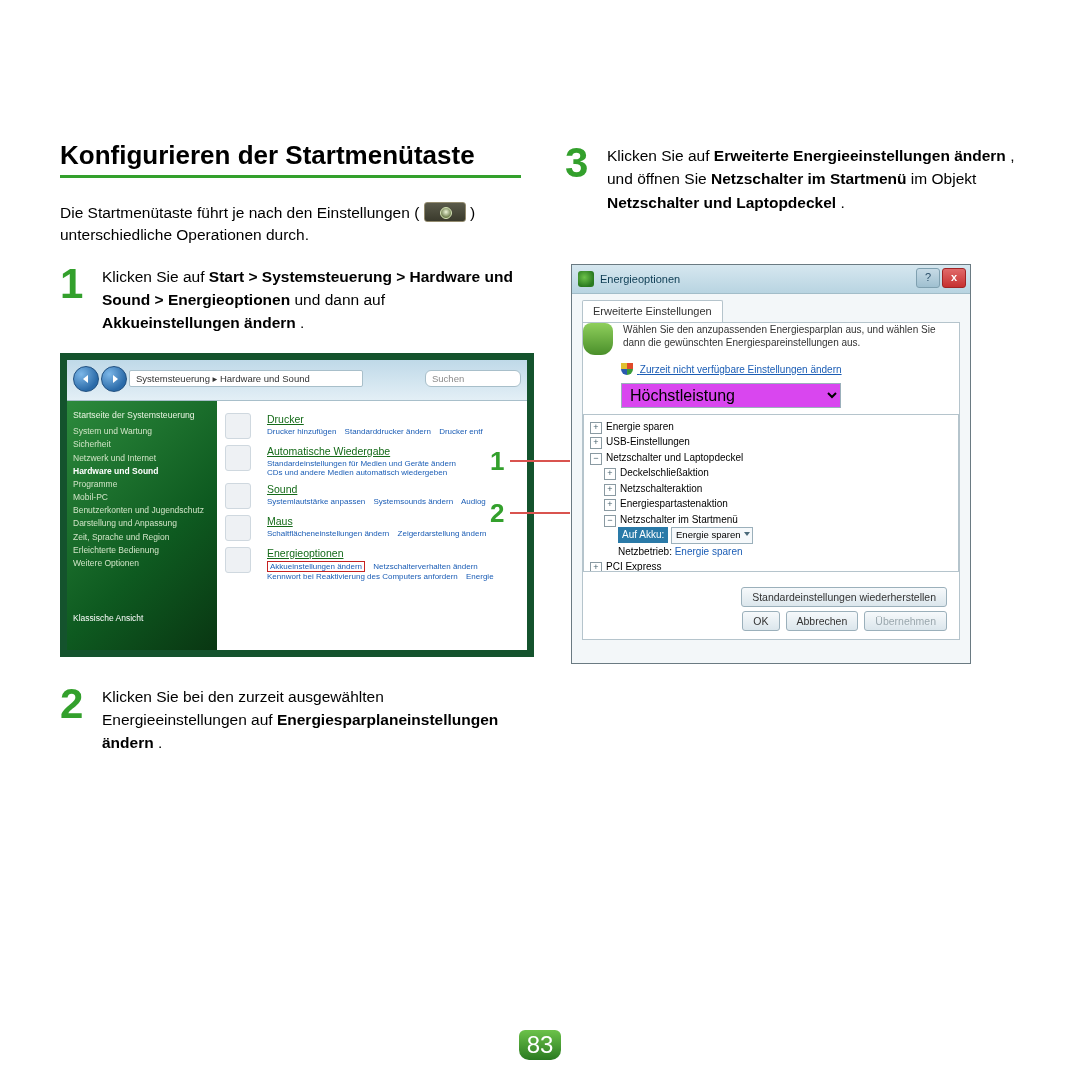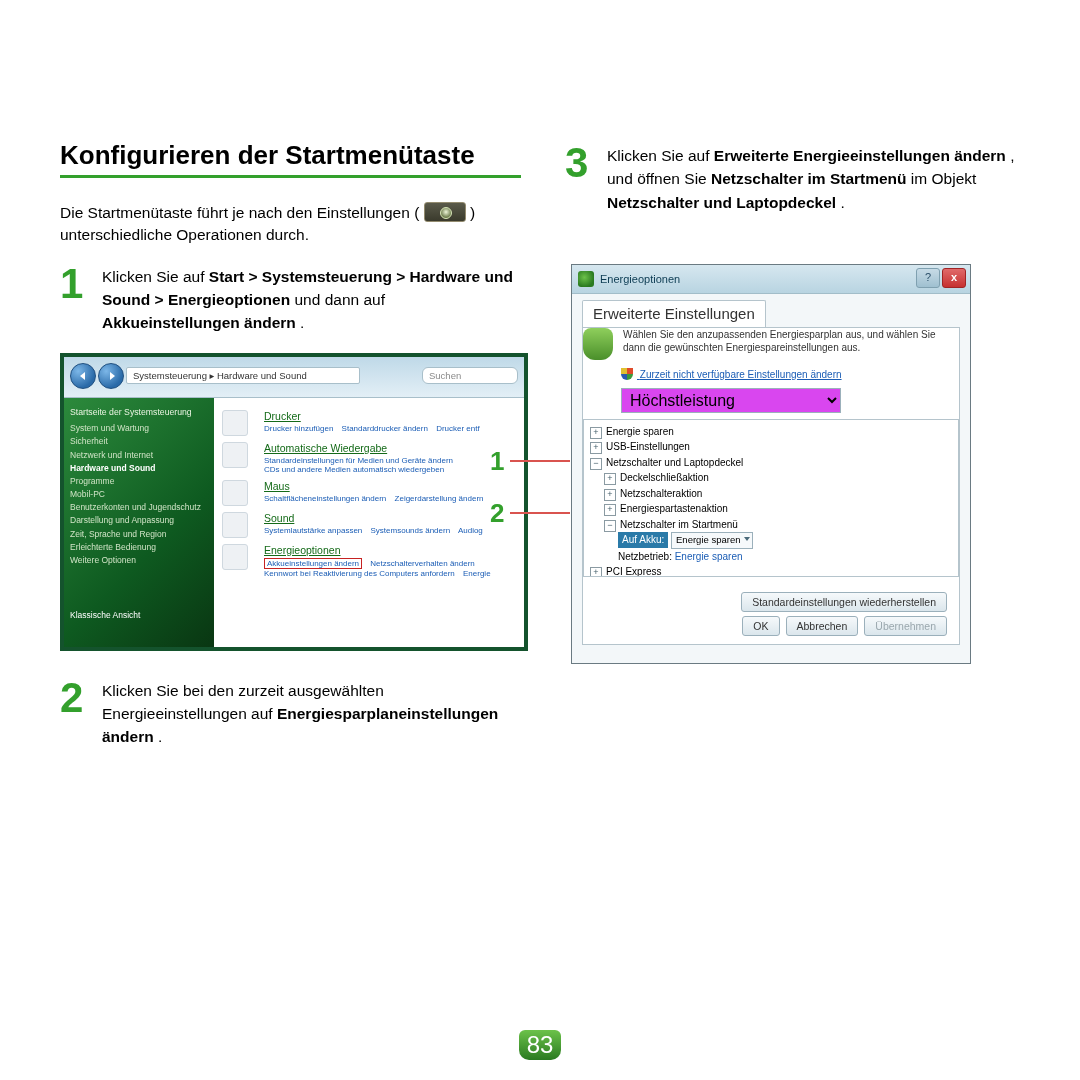--- a/index.html
+++ b/index.html
@@ -71,21 +71,21 @@
     min-width: 30px;
   }
   .step-text {
     font-size: 15.5px;
     line-height: 1.5;
   }
   .step-text b, .step-text strong { font-weight: bold; }
 
   
   .shot1 {
-    border: 4px solid #14532d;
+    border: 7px solid #14532d;
     width: 460px;
     height: 290px;
     background: #fff;
     position: relative;
     overflow: hidden;
     margin-top: 8px;
   }
   .shot1-top {
     height: 40px;
     background: linear-gradient(#bfd9e8,#e3eff6);
@@ -261,21 +261,21 @@
   .dlg-tabbar {
     padding: 6px 0 0 10px;
     background: #f3f7f9;
   }
   .dlg-tab {
     display: inline-block;
     background: #fff;
     border: 1px solid #b5c4cc;
     border-bottom: none;
     padding: 4px 10px 5px;
-    font-size: 15px;
+    font-size: 11px;
     color: #333;
     border-radius: 2px 2px 0 0;
   }
   .dlg-body {
     background: #fff;
     margin: 0 10px 10px 10px;
     border: 1px solid #b5c4cc;
     height: 318px;
     box-sizing: border-box;
     position: relative;
@@ -464,35 +464,35 @@
               <div class="title">Automatische Wiedergabe</div>
               <div class="subs">
                 <span>Standardeinstellungen für Medien und Geräte ändern</span><br>
                 <span>CDs und andere Medien automatisch wiedergeben</span>
               </div>
             </div>
           </div>
           <div class="cp-item">
             <div class="cp-ic"></div>
             <div class="cp-txt">
-              <div class="title">Maus</div>
-              <div class="subs">
-                <span>Schaltflächeneinstellungen ändern</span>
-                <span>Zeigerdarstellung ändern</span>
-              </div>
-            </div>
-          </div>
-          <div class="cp-item">
-            <div class="cp-ic"></div>
-            <div class="cp-txt">
               <div class="title">Sound</div>
               <div class="subs">
                 <span>Systemlautstärke anpassen</span>
                 <span>Systemsounds ändern</span>
                 <span>Audiog</span>
+              </div>
+            </div>
+          </div>
+          <div class="cp-item">
+            <div class="cp-ic"></div>
+            <div class="cp-txt">
+              <div class="title">Maus</div>
+              <div class="subs">
+                <span>Schaltflächeneinstellungen ändern</span>
+                <span>Zeigerdarstellung ändern</span>
               </div>
             </div>
           </div>
           <div class="cp-item">
             <div class="cp-ic"></div>
             <div class="cp-txt">
               <div class="title">Energieoptionen</div>
               <div class="subs">
                 <span class="redbox">Akkueinstellungen ändern</span>
                 <span>Netzschalterverhalten ändern</span><br>

